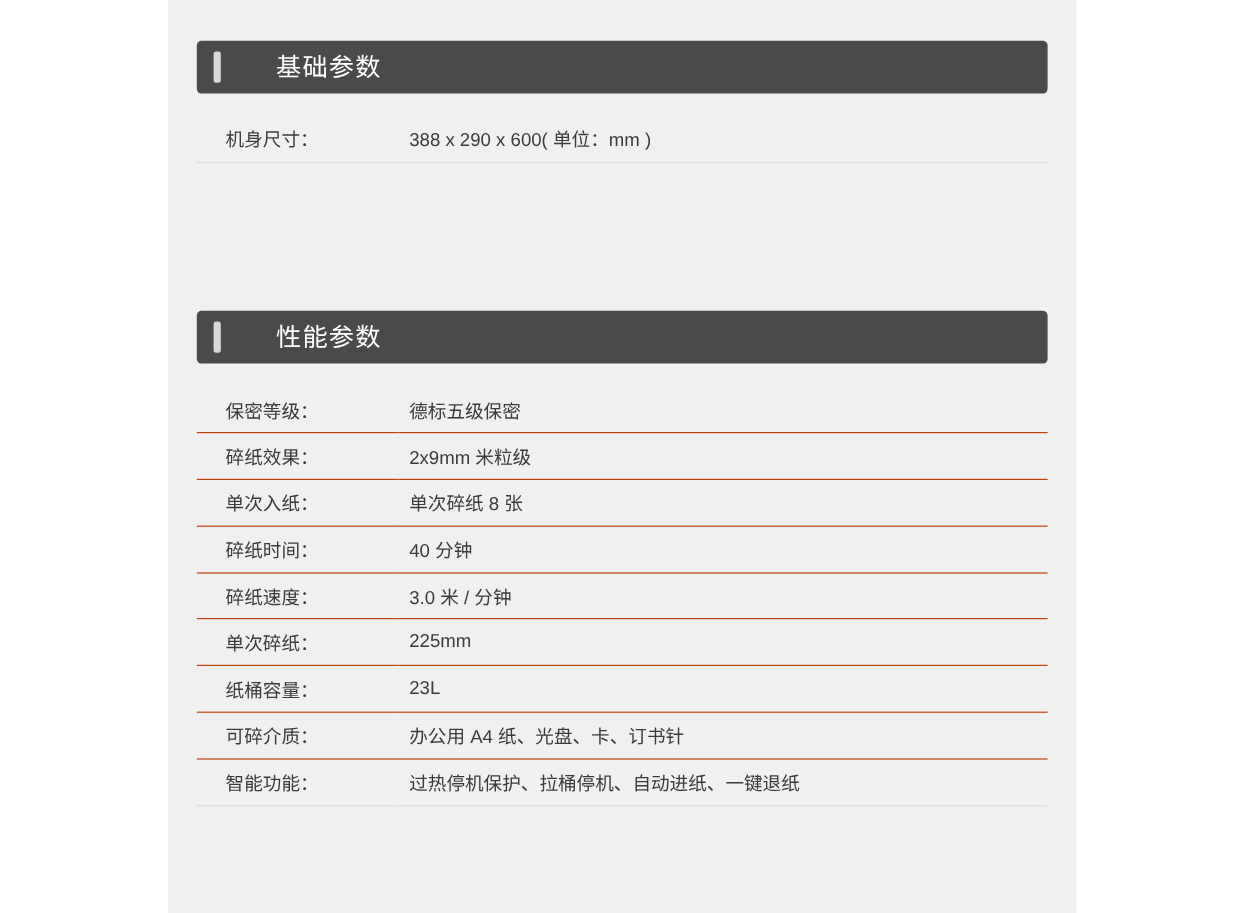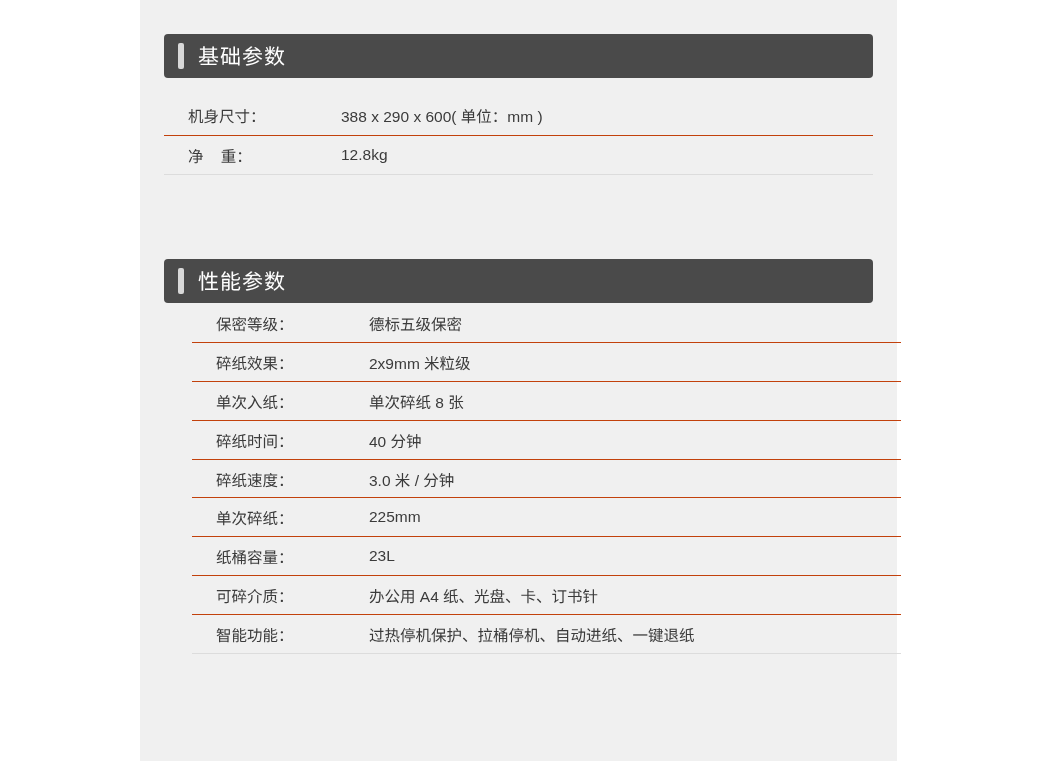--- a/index.html
+++ b/index.html
@@ -44,20 +44,21 @@
   }
   
   .section-header {
     position: relative;
     margin: 0 24px 0 24px;
     height: 44px;
     background: #4a4a4a;
     border-radius: 4px;
     display: flex;
     align-items: center;
+    gap: 32px;
   }
   .section-header .accent {
     width: 6px;
     height: 26px;
     background: #d8d8d8;
     border-radius: 2px;
     margin-left: 14px;
     margin-right: 14px;
     flex: 0 0 auto;
   }
@@ -94,21 +95,21 @@
     white-space: pre;
   }
   .spec-value {
     padding-left: 8px !important;
     color: #3b3b3b;
   }
   
   #section-basic { top: 34px; }
   #basic-table-wrap { position: absolute; top: 96px; left: 0; width: 757px; }
   #section-performance { top: 259px; border-radius: 20px; }
-  #perf-table-wrap { position: absolute; top: 304px; left: 0; width: 757px; padding-left: 28px; }
+  #perf-table-wrap { position: absolute; top: 322px; left: 0; width: 757px; }
   .perf-row { height: 38.8px; }
 </style>
 </head>
 <body>
 
 <div class="page">
   <div class="content-column">
     <div class="inner">
 
       <div class="section" id="section-basic">
@@ -117,24 +118,20 @@
           <span class="section-title">基础参数</span>
         </div>
       </div>
 
       <div id="basic-table-wrap">
         <table class="spec-table">
           <tbody>
             <tr class="spec-row">
               <td class="spec-label">机身尺寸：</td>
               <td class="spec-value">388 x 290 x 600( 单位：mm )</td>
-            </tr>
-            <tr class="spec-row">
-              <td class="spec-label">净    重：</td>
-              <td class="spec-value">12.8kg</td>
             </tr>
           </tbody>
         </table>
       </div>
 
       <div class="section" id="section-performance">
         <div class="section-header">
           <span class="accent"></span>
           <span class="section-title">性能参数</span>
         </div>

